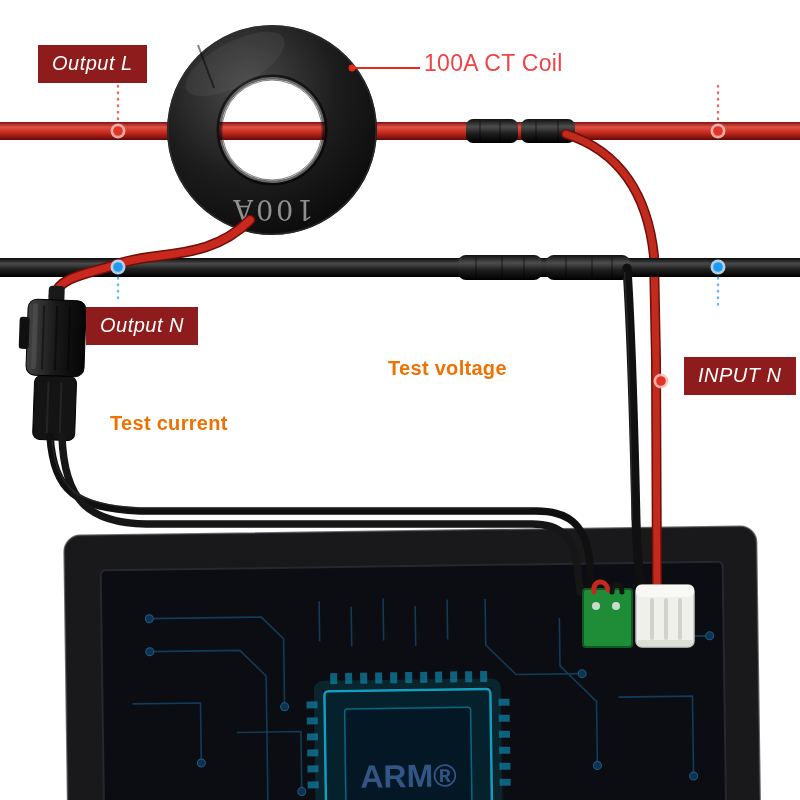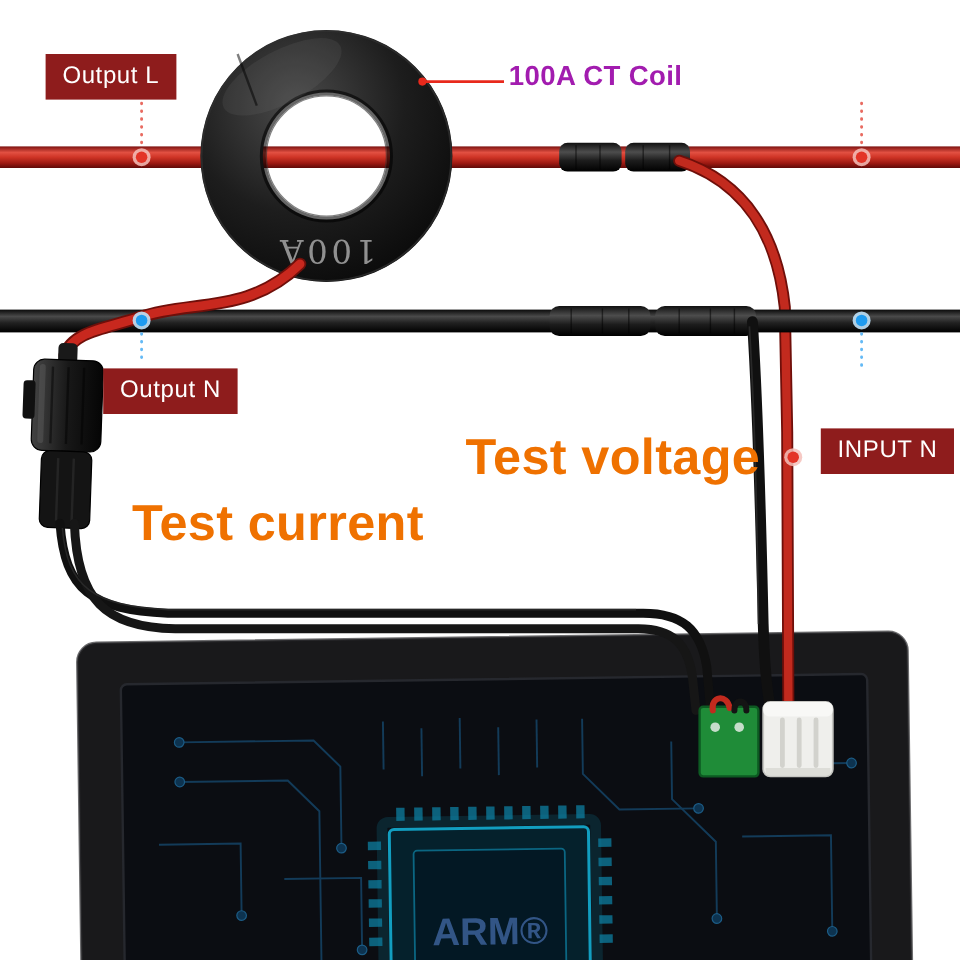--- a/index.html
+++ b/index.html
@@ -3,32 +3,32 @@
 <meta charset="utf-8">
 <style>
   html,body{margin:0;padding:0;background:#fff;}
   .stage{
     position:relative;width:800px;height:800px;overflow:hidden;background:#ffffff;
     font-family:"Liberation Sans", sans-serif;
   }
   svg.scene{position:absolute;left:0;top:0;width:800px;height:800px;display:block;}
   .tag{
     position:absolute;background:#8e1c1c;color:#ffffff;font-size:20px;line-height:1;
-    padding:8px 14px 10px;white-space:nowrap;letter-spacing:.5px;
+    padding:8px 14px 10px;white-space:nowrap;letter-spacing:.5px;font-style:italic;
   }
   #tag-output-l{left:38px;top:45px;}
   #tag-input-l{left:676px;top:45px;}
   #tag-output-n{left:86px;top:307px;}
   #tag-input-n{left:684px;top:309px;margin-top:48px;}
   .ct-coil-label{
-    position:absolute;left:424px;top:50px;color:#a21caf;font-weight:bold;font-size:23px;
+    position:absolute;left:424px;top:50px;color:#ef4444;font-weight:normal;font-size:23px;
     white-space:nowrap;letter-spacing:.3px;
   }
   .callout-orange{
-    position:absolute;color:#ef7100;font-weight:bold;font-size:42px;white-space:nowrap;
+    position:absolute;color:#ef7100;font-weight:bold;font-size:20px;white-space:nowrap;
     letter-spacing:.3px;
   }
   #label-test-voltage{left:388px;top:357px;}
   #label-test-current{left:110px;top:412px;}
 </style>
 </head>
 <body>
 
 <div class="stage">
 

